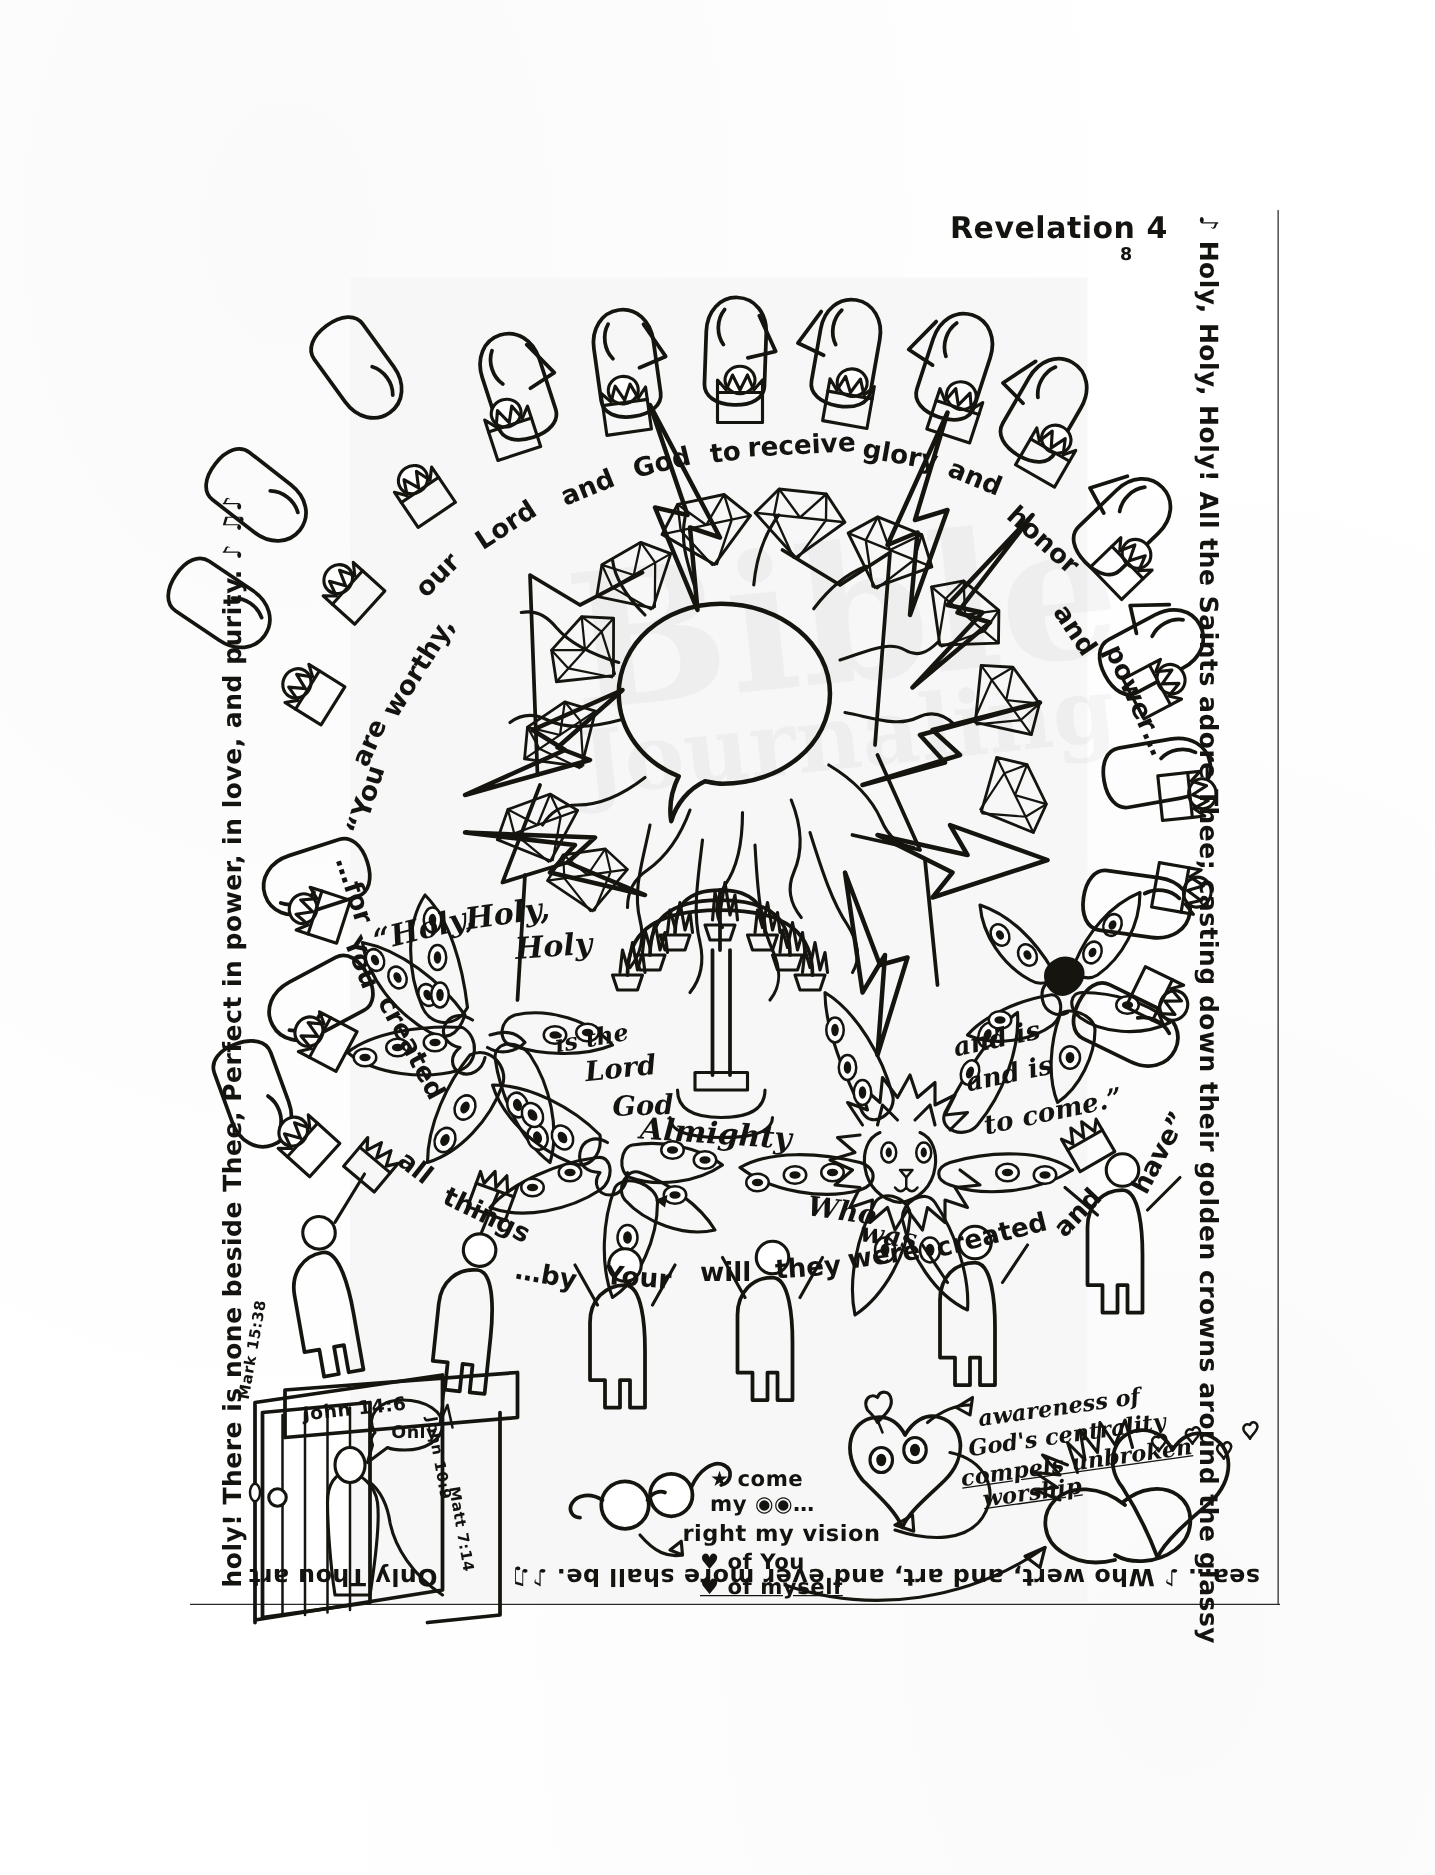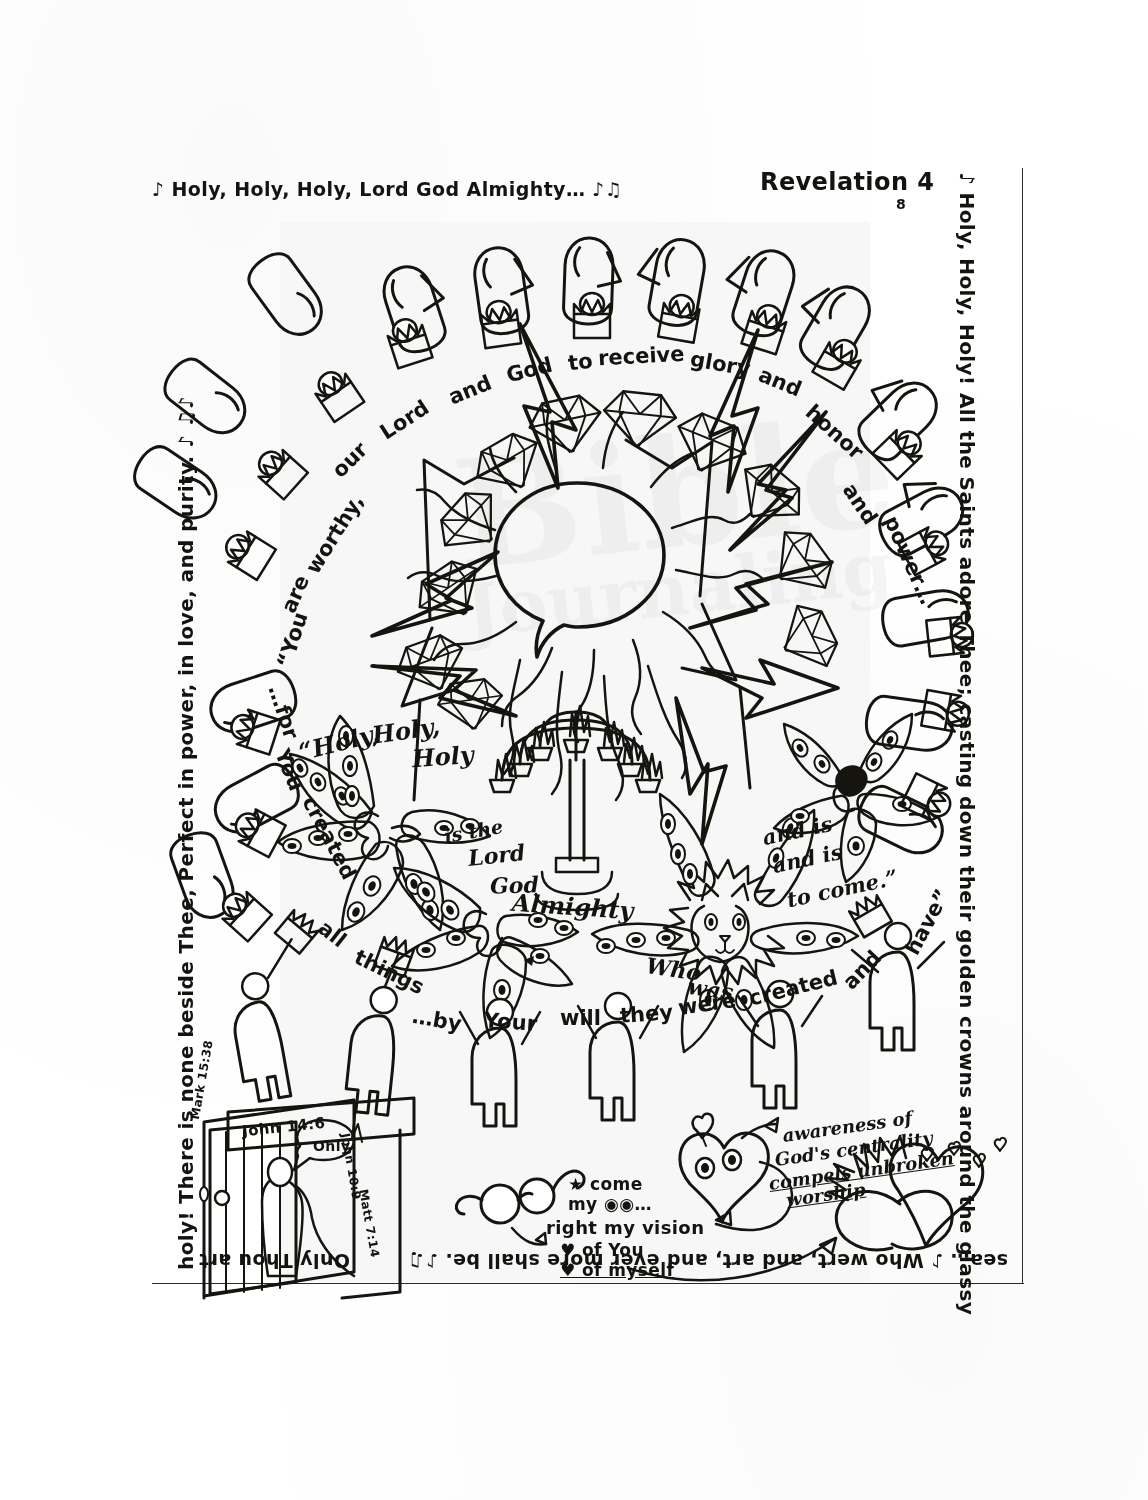--- a/index.html
+++ b/index.html
@@ -700,21 +700,20 @@
       <path class="ln w25" d="M848 1200 l-20 -8 l18 -2 l-18 -12 l20 2 l-14 -16 l20 8"></path>
 
       <path class="ln w2" d="M923 1156 c-3 -4 0 -8 4 -6 c1 -3 5 -3 6 1 c0 4 -5 7 -6 10 c-1 -2 -3 -4 -4 -5 z"></path>
       <path class="ln w2" d="M950 1150 c-3 -4 0 -8 4 -6 c1 -3 5 -3 6 1 c0 4 -5 7 -6 10 c-1 -2 -3 -4 -4 -5 z"></path>
       <path class="ln w2" d="M975 1162 c-3 -4 0 -8 4 -6 c1 -3 5 -3 6 1 c0 4 -5 7 -6 10 c-1 -2 -3 -4 -4 -5 z"></path>
       <path class="ln w2" d="M996 1146 c-3 -4 0 -8 4 -6 c1 -3 5 -3 6 1 c0 4 -5 7 -6 10 c-1 -2 -3 -4 -4 -5 z"></path>
     </g>
 
   </svg>
 
-  <div class="txt hand" id="title-song">♪ Holy, Holy, Holy, Lord God Almighty… ♪♫</div>
   <div class="txt hand" id="title-ref">Revelation 4</div>
   <div class="txt hand" id="title-ref-sub">8</div>
 
   <div class="hand" id="margin-right">♪ Holy, Holy, Holy! All the Saints adore Thee; casting down their golden crowns around the glassy</div>
   <div class="hand" id="margin-bottom">sea… ♪ Who wert, and art, and ever more shall be. ♪♫</div>
   <div class="hand" id="margin-bottom2">Only Thou art</div>
   <div class="hand" id="margin-left">holy! There is none beside Thee, Perfect in power, in love, and purity. ♪ ♫♪</div>
 
   <div class="arcword" style="left:264px;top:628px;transform:rotate(-72deg);">“You</div>
   <div class="arcword" style="left:276px;top:582px;transform:rotate(-66deg);">are</div>

